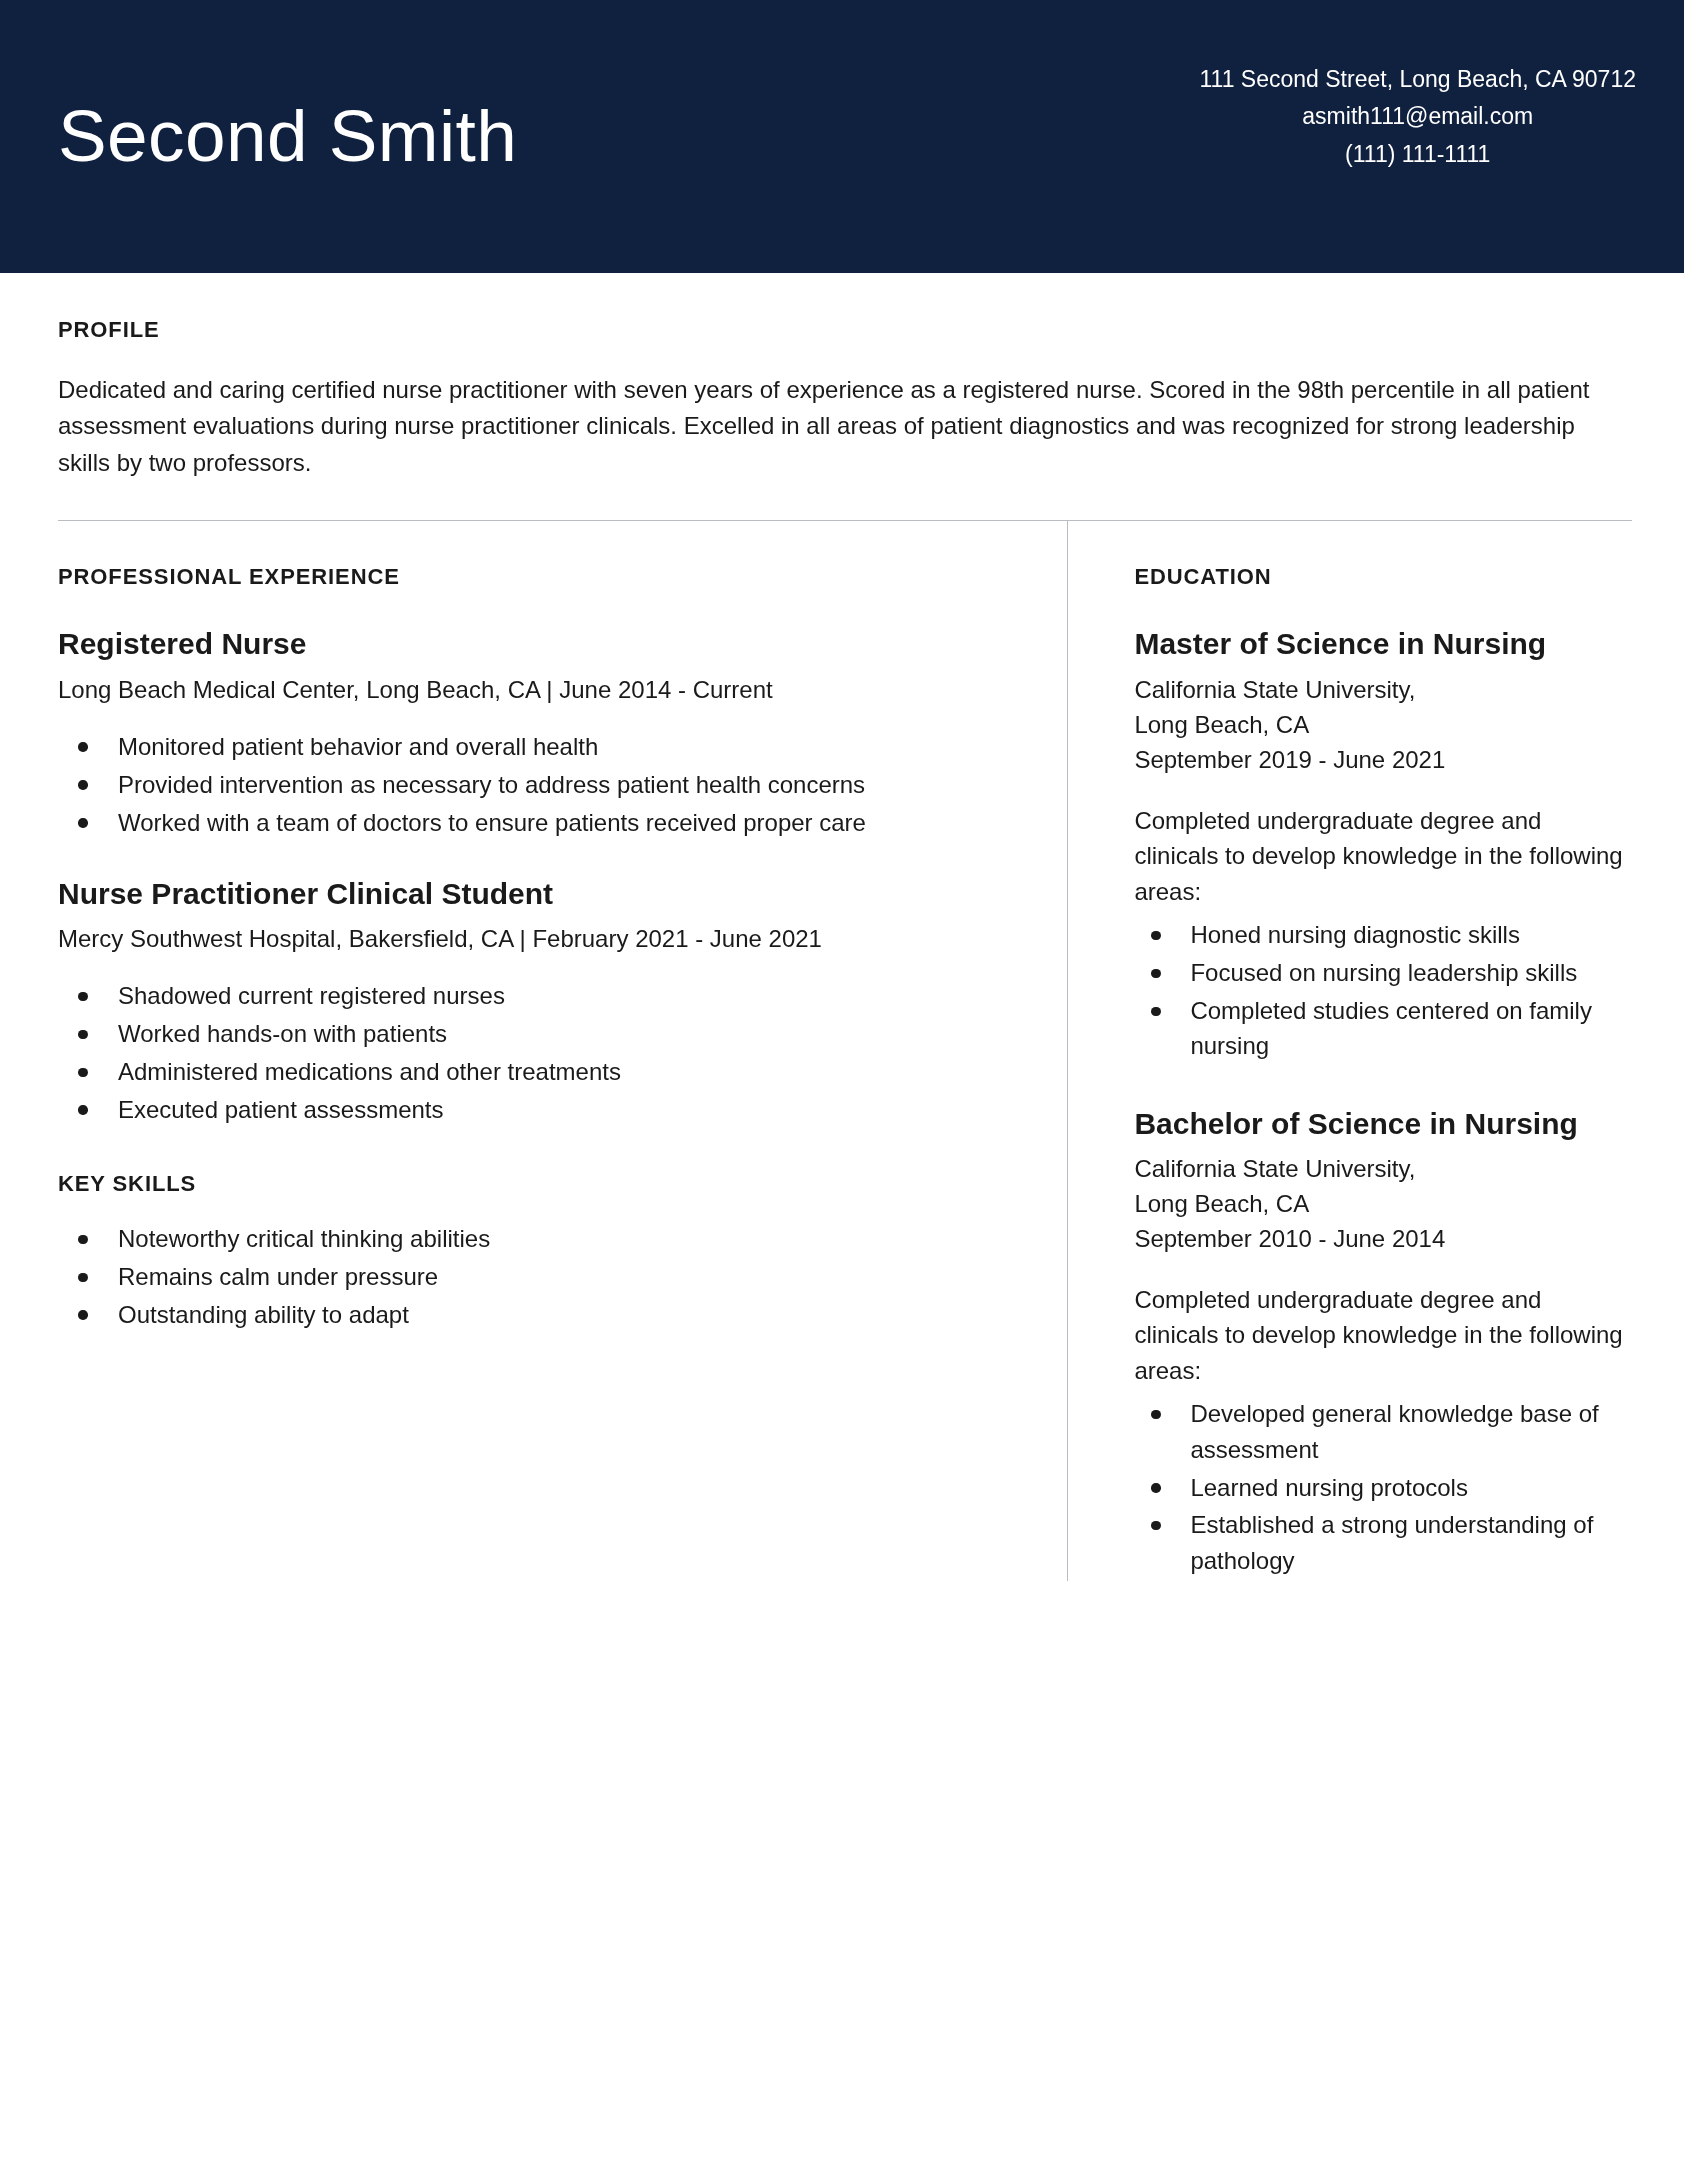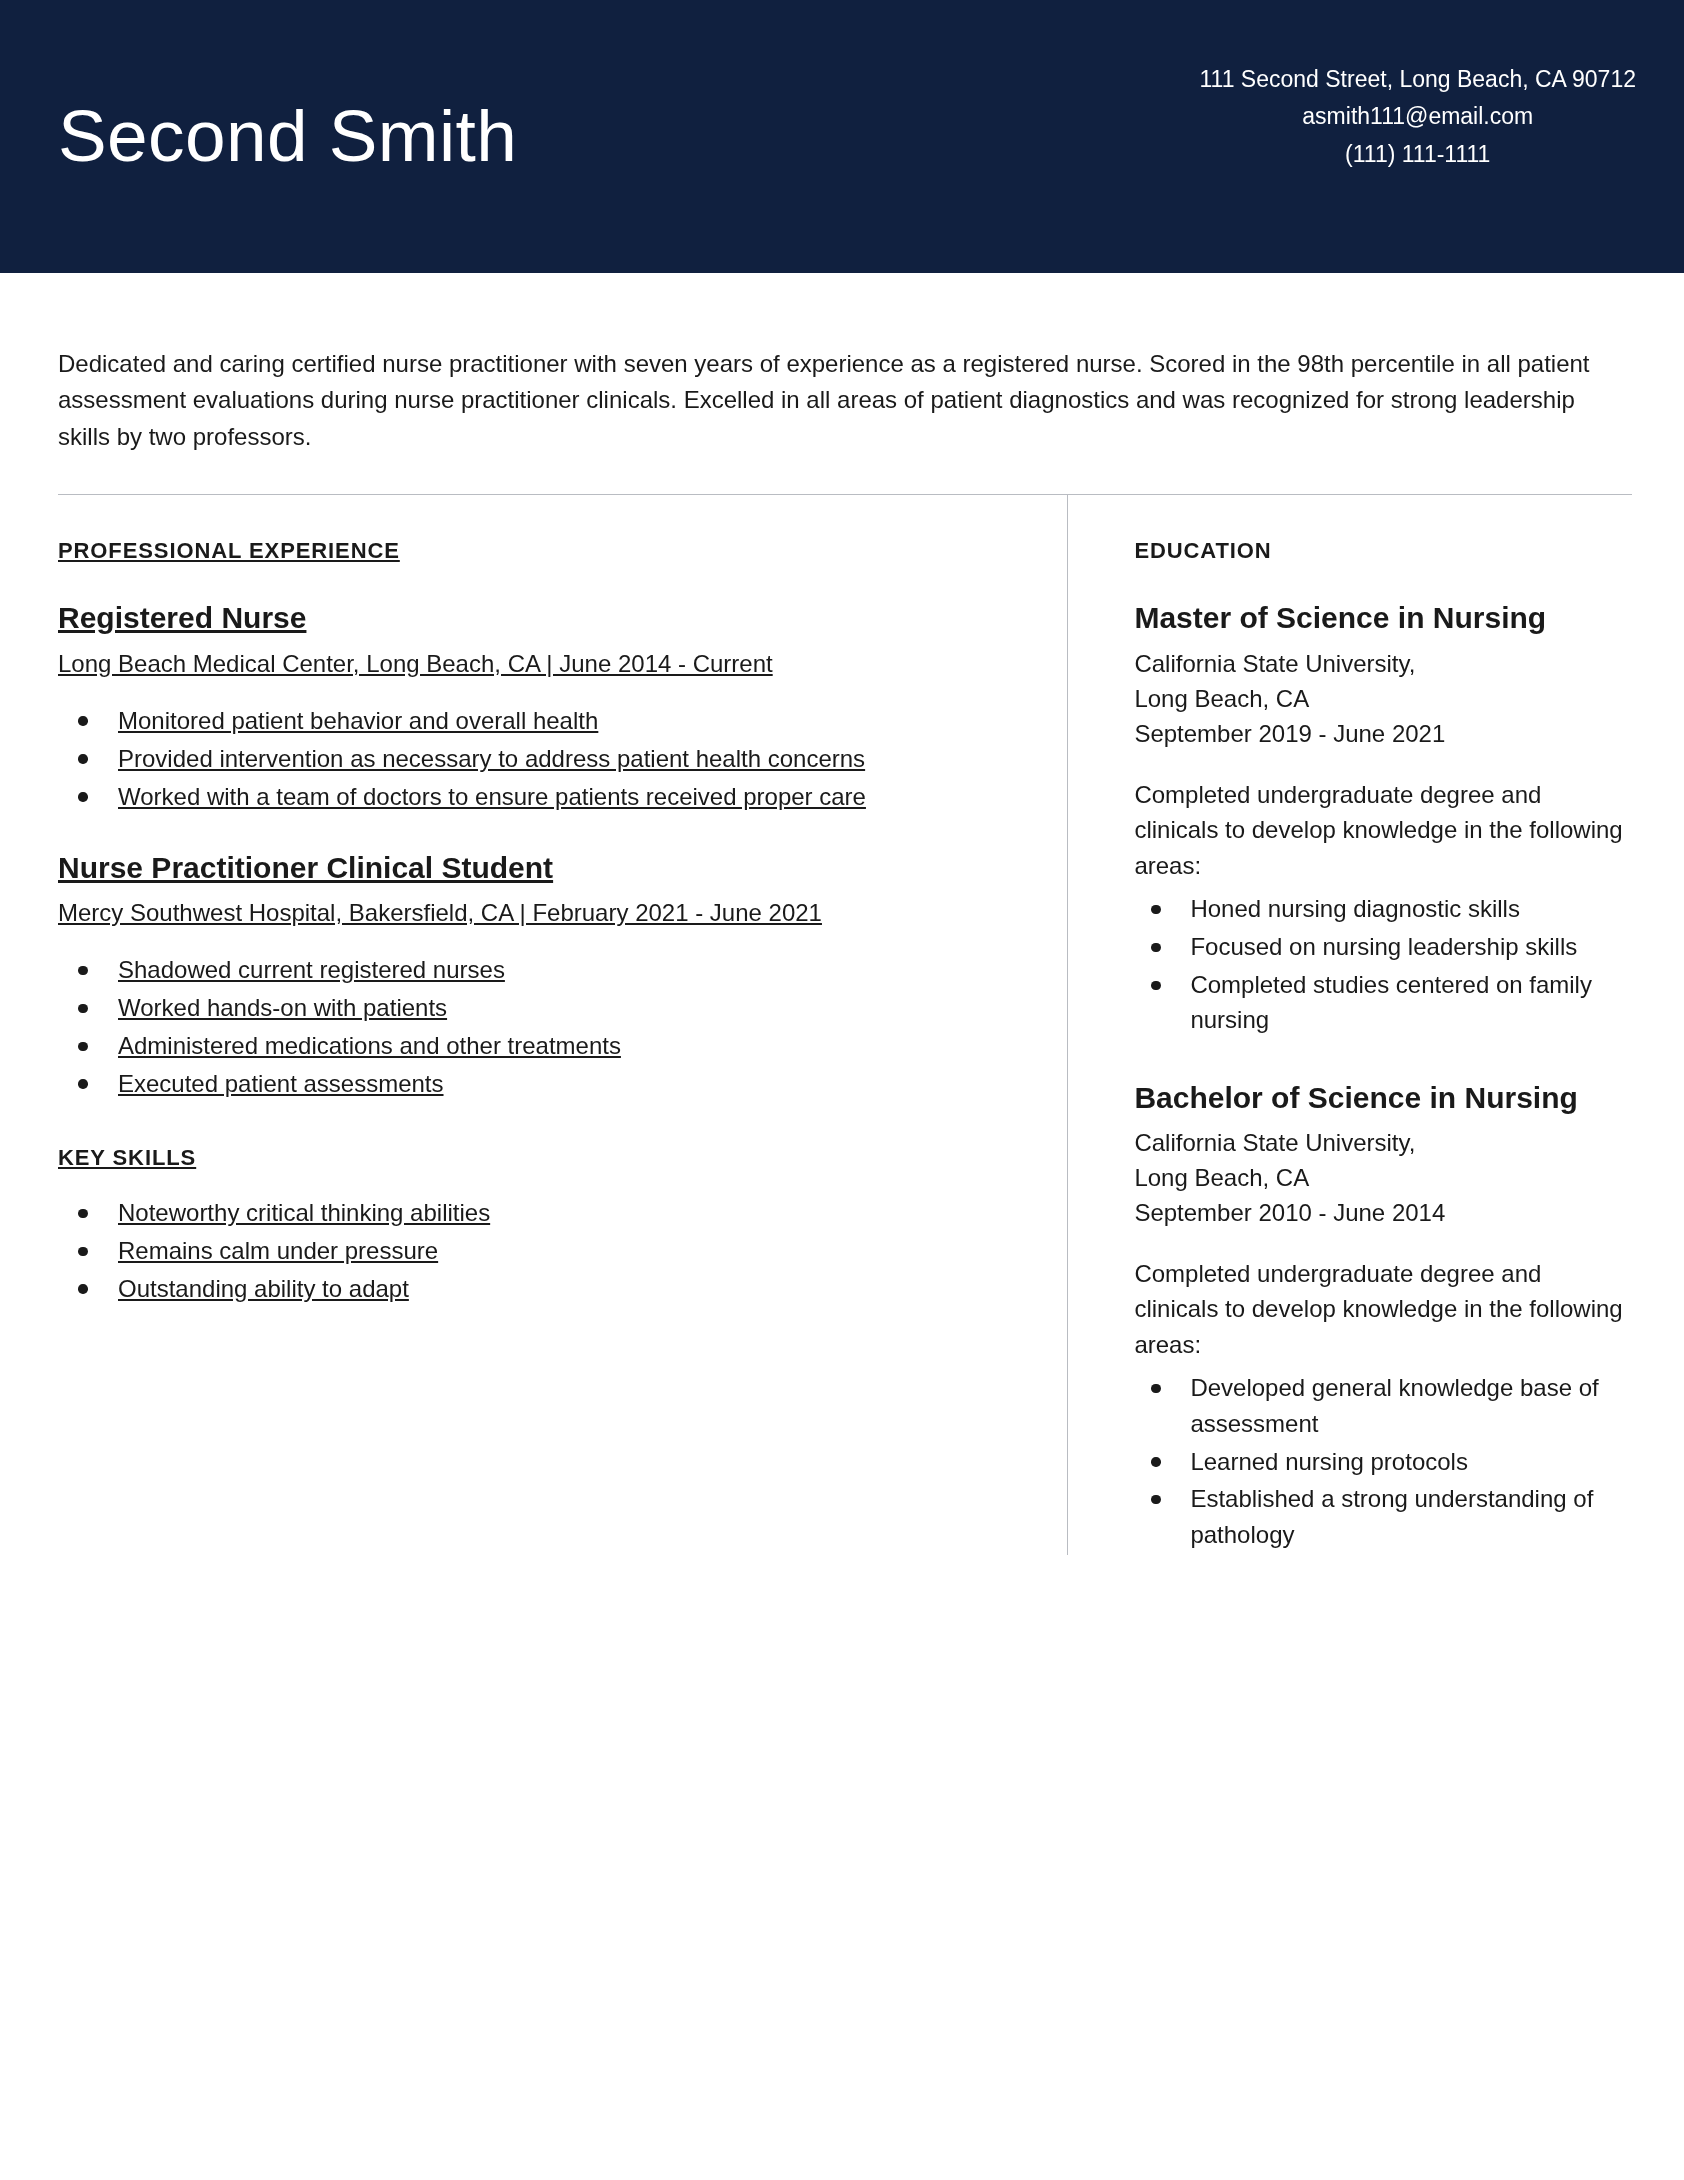--- a/index.html
+++ b/index.html
@@ -78,21 +78,20 @@
   }
 
   .columns {
     display: flex;
     align-items: stretch;
   }
   .col-left {
     width: 1009px;
     box-sizing: border-box;
     padding: 43px 77px 0 0;
-    text-decoration: underline;
   }
   .col-divider {
     width: 1.4px;
     background: #b9bcc2;
     flex: 0 0 auto;
     align-self: stretch;
   }
   .col-right {
     flex: 1;
     box-sizing: border-box;
@@ -172,20 +171,21 @@
     <div class="contact">
       <div>111 Second Street, Long Beach, CA 90712</div>
       <div>asmith111@email.com</div>
       <div>(111) 111-1111</div>
     </div>
   </div>
 
   <div class="content">
 
     <div class="profile-block">
+      <div class="section-title">PROFILE</div>
       <p class="profile-text">Dedicated and caring certified nurse practitioner with seven years of experience as a registered nurse. Scored in the 98th percentile in all patient assessment evaluations during nurse practitioner clinicals. Excelled in all areas of patient diagnostics and was recognized for strong leadership skills by two professors.</p>
     </div>
 
     <hr class="hrule">
 
     <div class="columns">
 
       <div class="col-left">
         <div class="section-title">PROFESSIONAL EXPERIENCE</div>
 

